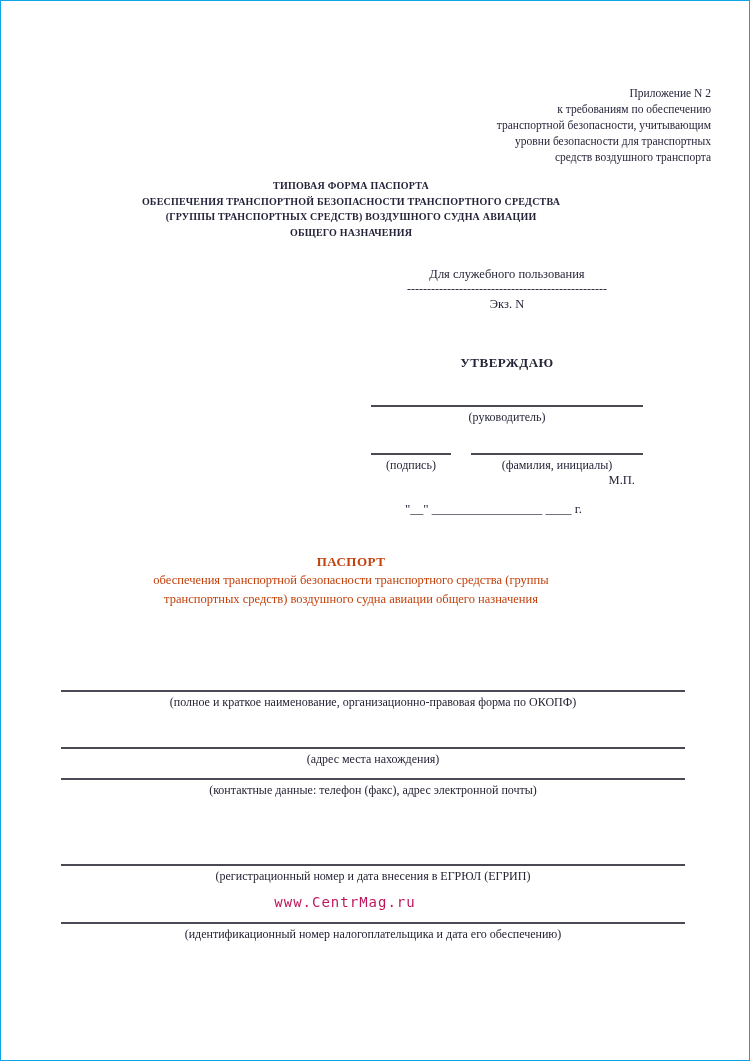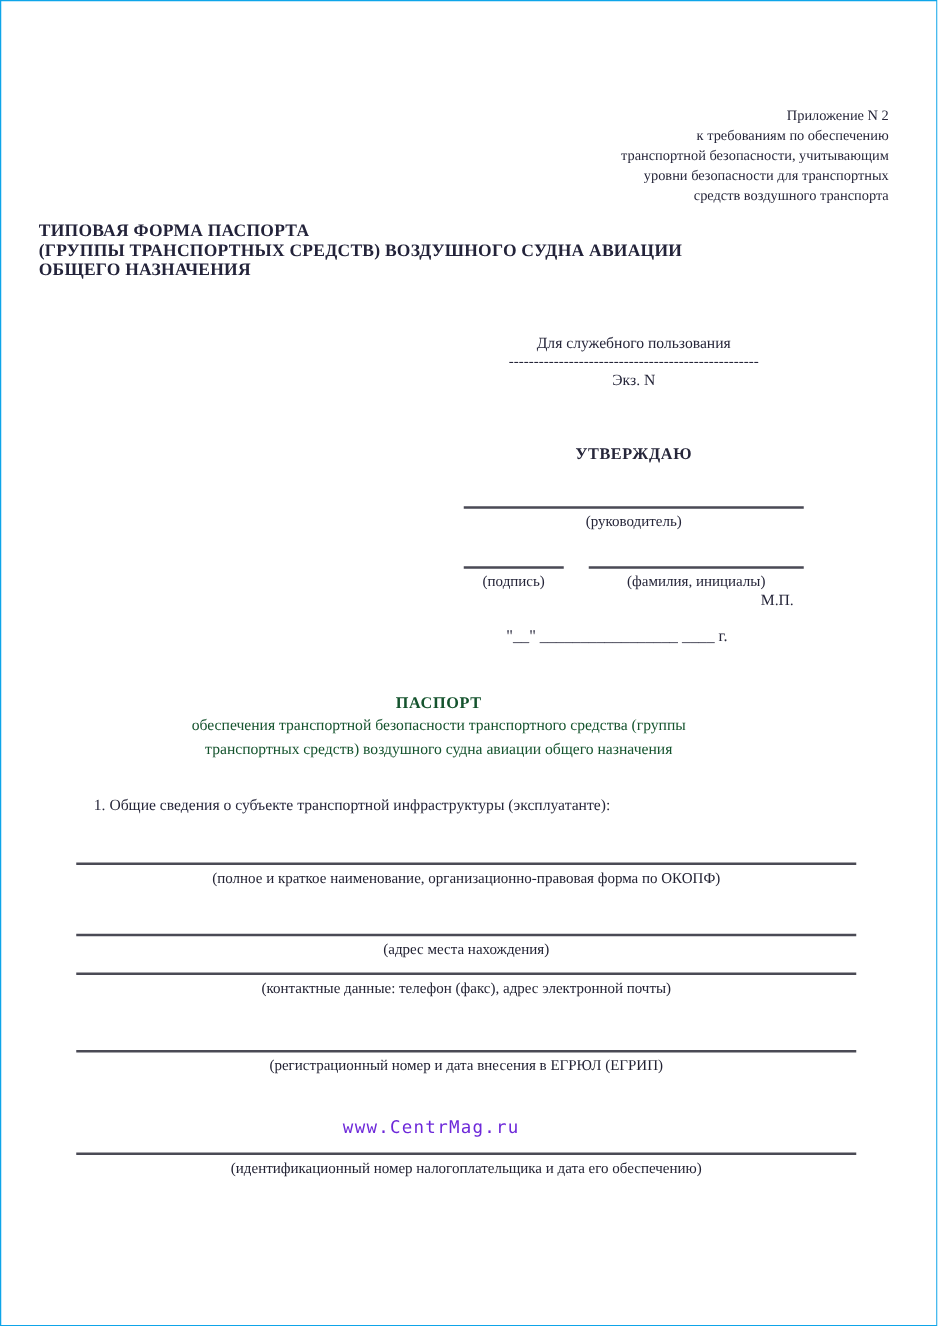--- a/index.html
+++ b/index.html
@@ -30,23 +30,23 @@
     line-height: 16px;
     color: #26263a;
   }
 
   
   .doc-title {
     position: absolute;
     top: 177px;
     left: 30px;
     width: 640px;
-    text-align: left;
+    text-align: center;
     font-weight: bold;
-    font-size: 14px;
+    font-size: 10px;
     line-height: 15.5px;
     letter-spacing: 0.2px;
     color: #23233a;
   }
 
   
   .dsp {
     position: absolute;
     top: 266px;
     left: 382px;
@@ -112,21 +112,21 @@
 
   
   .passport {
     position: absolute;
     top: 551px;
     left: 30px;
     width: 640px;
     text-align: center;
     font-size: 12.5px;
     line-height: 19px;
-    color: #14532d;
+    color: #c2410c;
   }
   .passport-title {
     font-weight: bold;
     font-size: 13px;
     letter-spacing: 0.5px;
   }
 
   
   .section-heading {
     position: absolute;
@@ -137,51 +137,52 @@
   }
 
   .field {
     position: absolute;
     left: 60px;
     width: 624px;
   }
   .f1 { top: 689px; }
   .f2 { top: 746px; }
   .f3 { top: 777px; }
-  .f4 { top: 839px; }
+  .f4 { top: 863px; }
   .f5 { top: 921px; }
 
   
   .watermark {
     position: absolute;
     top: 893px;
     left: 0;
     width: 688px;
     text-align: center;
     font-family: "DejaVu Sans Mono", "Liberation Mono", monospace;
     font-size: 14px;
     letter-spacing: 1px;
-    color: #6d28d9;
+    color: #be185d;
   }
 </style>
 </head>
 <body>
 
 <div class="page">
 
   <div class="annex">
     <div class="txt">Приложение N 2</div>
     <div class="txt">к требованиям по обеспечению</div>
     <div class="txt">транспортной безопасности, учитывающим</div>
     <div class="txt">уровни безопасности для транспортных</div>
     <div class="txt">средств воздушного транспорта</div>
   </div>
 
   <div class="doc-title">
     <div class="txt">ТИПОВАЯ ФОРМА ПАСПОРТА</div>
+    <div class="txt">ОБЕСПЕЧЕНИЯ ТРАНСПОРТНОЙ БЕЗОПАСНОСТИ ТРАНСПОРТНОГО СРЕДСТВА</div>
     <div class="txt">(ГРУППЫ ТРАНСПОРТНЫХ СРЕДСТВ) ВОЗДУШНОГО СУДНА АВИАЦИИ</div>
     <div class="txt">ОБЩЕГО НАЗНАЧЕНИЯ</div>
   </div>
 
   <div class="dsp">
     <div>Для служебного пользования</div>
     <div class="dsp-divider">--------------------------------------------------</div>
     <div>Экз. N</div>
   </div>
 
@@ -203,21 +204,20 @@
     <div class="seal">М.П.</div>
     <div class="date-line">"__" _________________ ____ г.</div>
   </div>
 
   <div class="passport">
     <div class="passport-title">ПАСПОРТ</div>
     <div class="txt">обеспечения транспортной безопасности транспортного средства (группы</div>
     <div class="txt">транспортных средств) воздушного судна авиации общего назначения</div>
   </div>
 
-  <div class="section-heading">1. Общие сведения о субъекте транспортной инфраструктуры (эксплуатанте):</div>
 
   <div class="field f1">
     <div class="rule"></div>
     <div class="caption">(полное и краткое наименование, организационно-правовая форма по ОКОПФ)</div>
   </div>
   <div class="field f2">
     <div class="rule"></div>
     <div class="caption">(адрес места нахождения)</div>
   </div>
   <div class="field f3">

